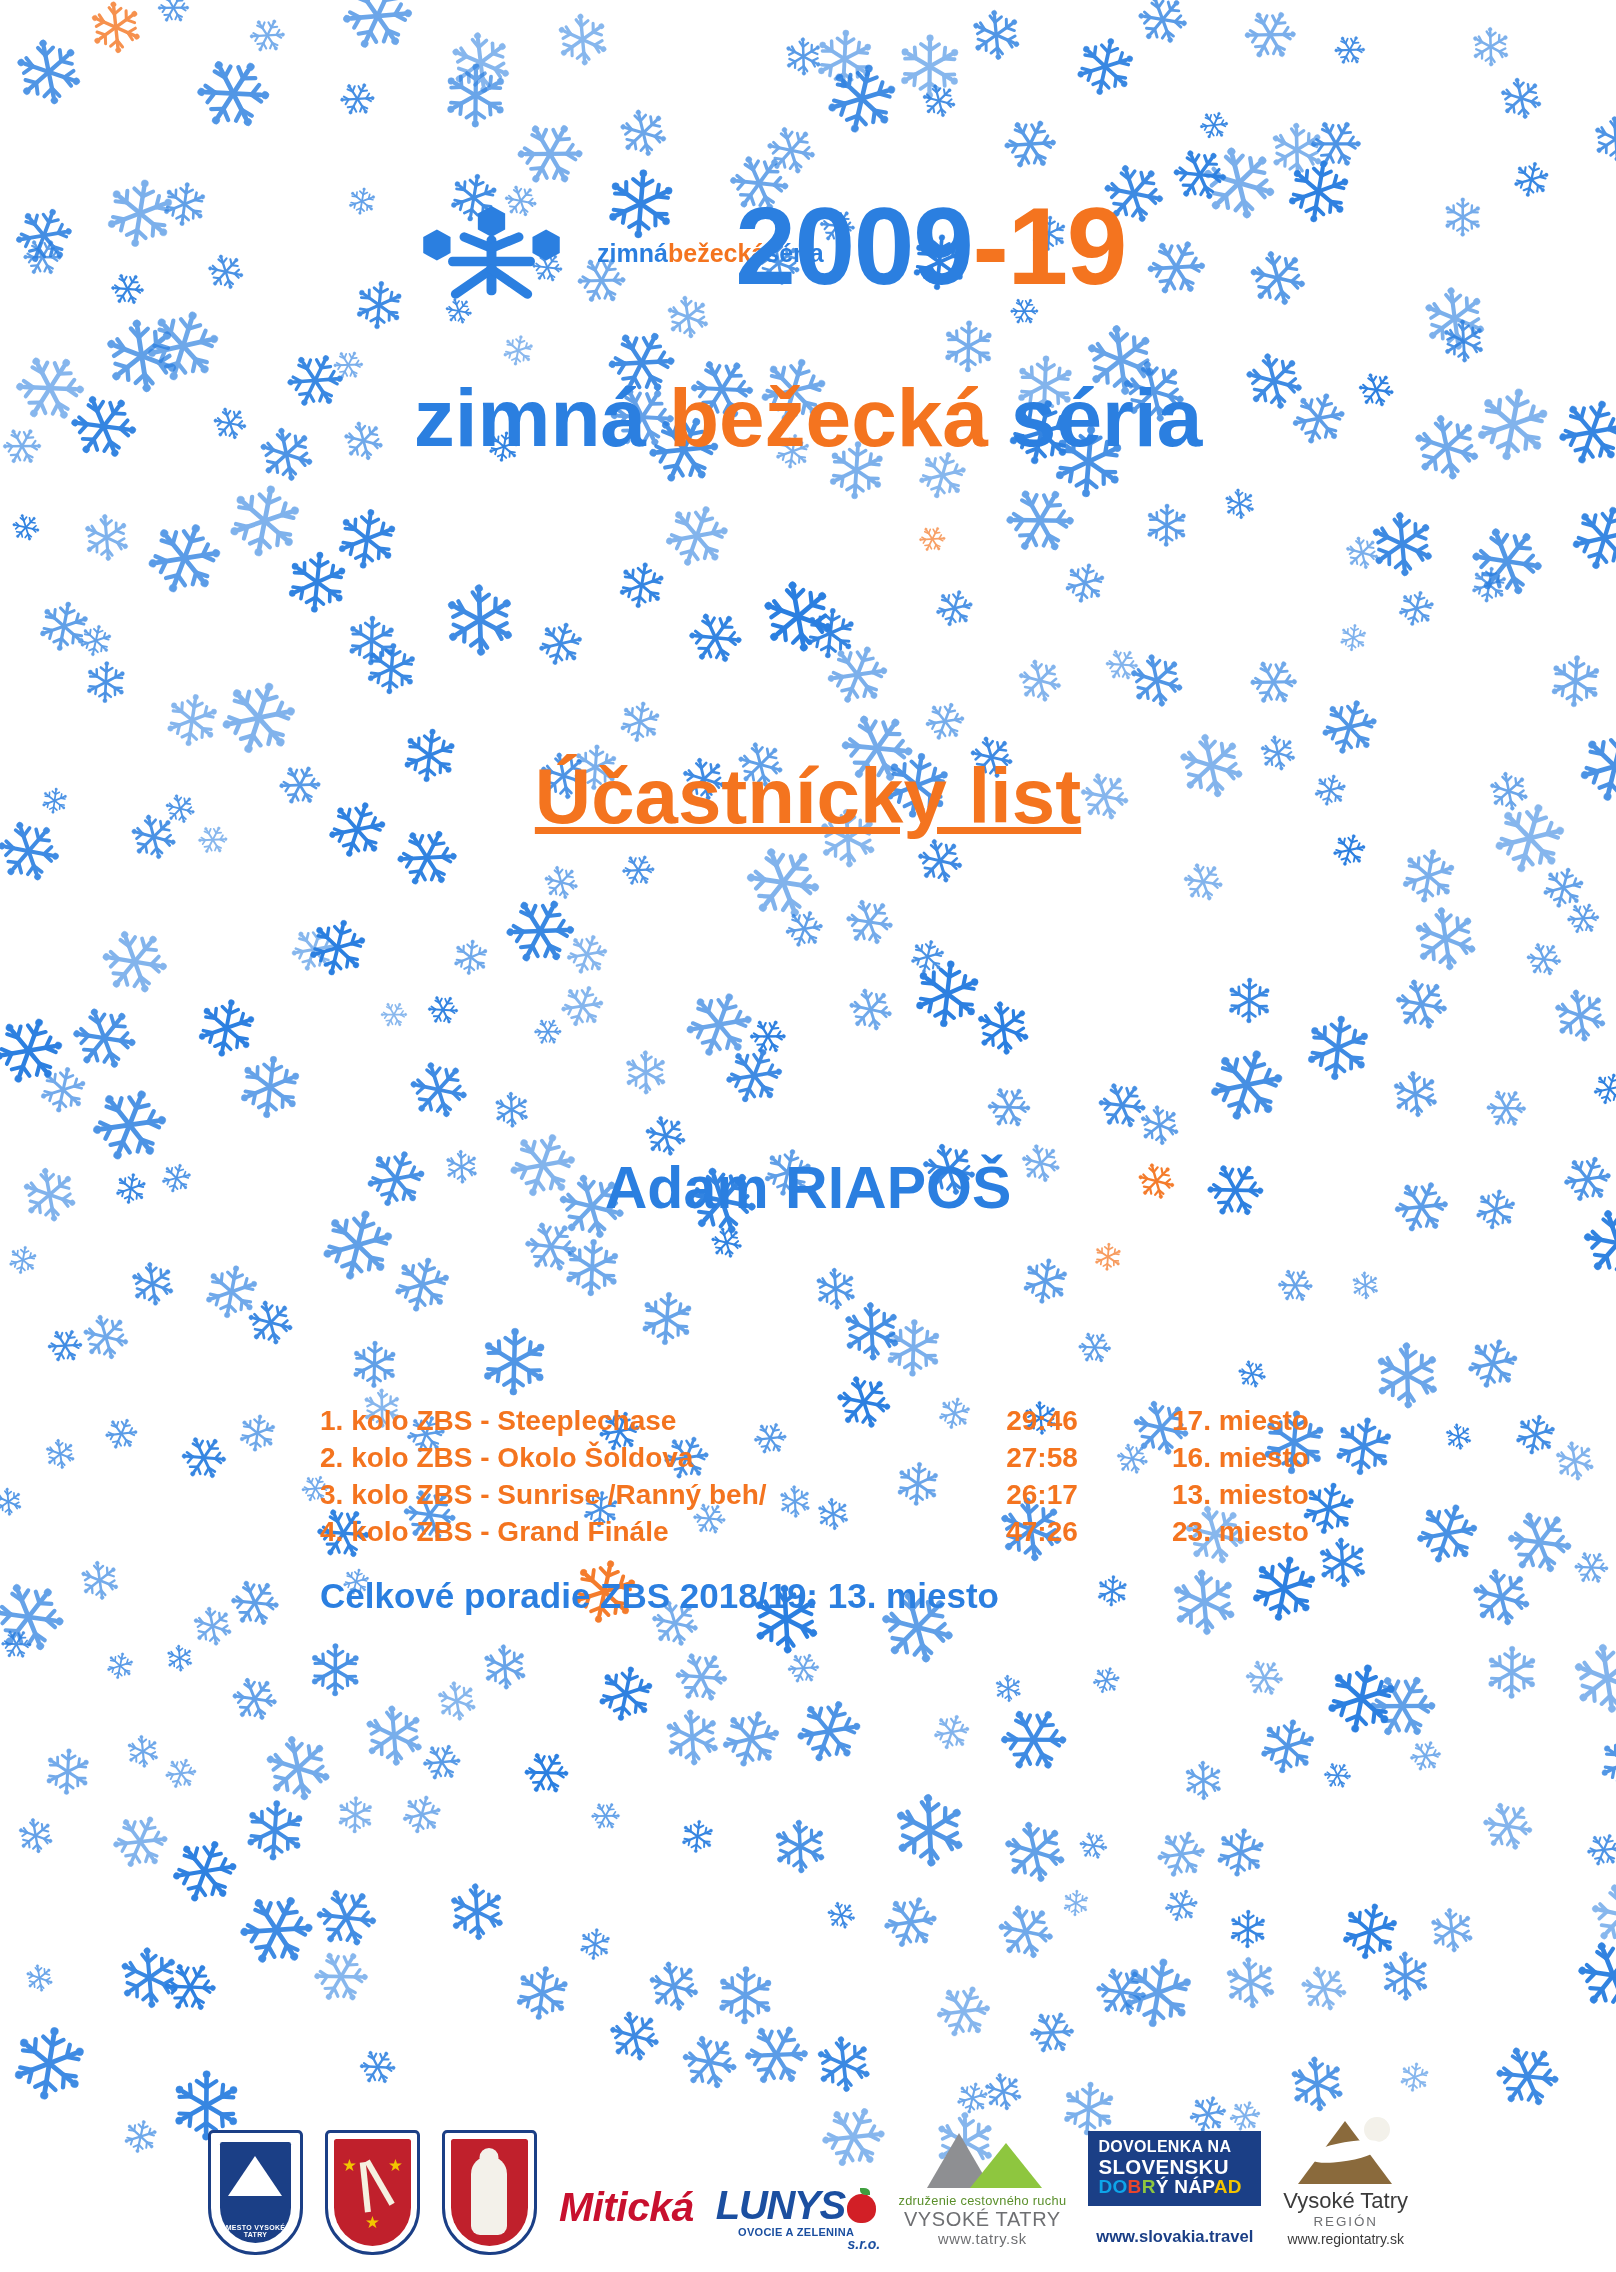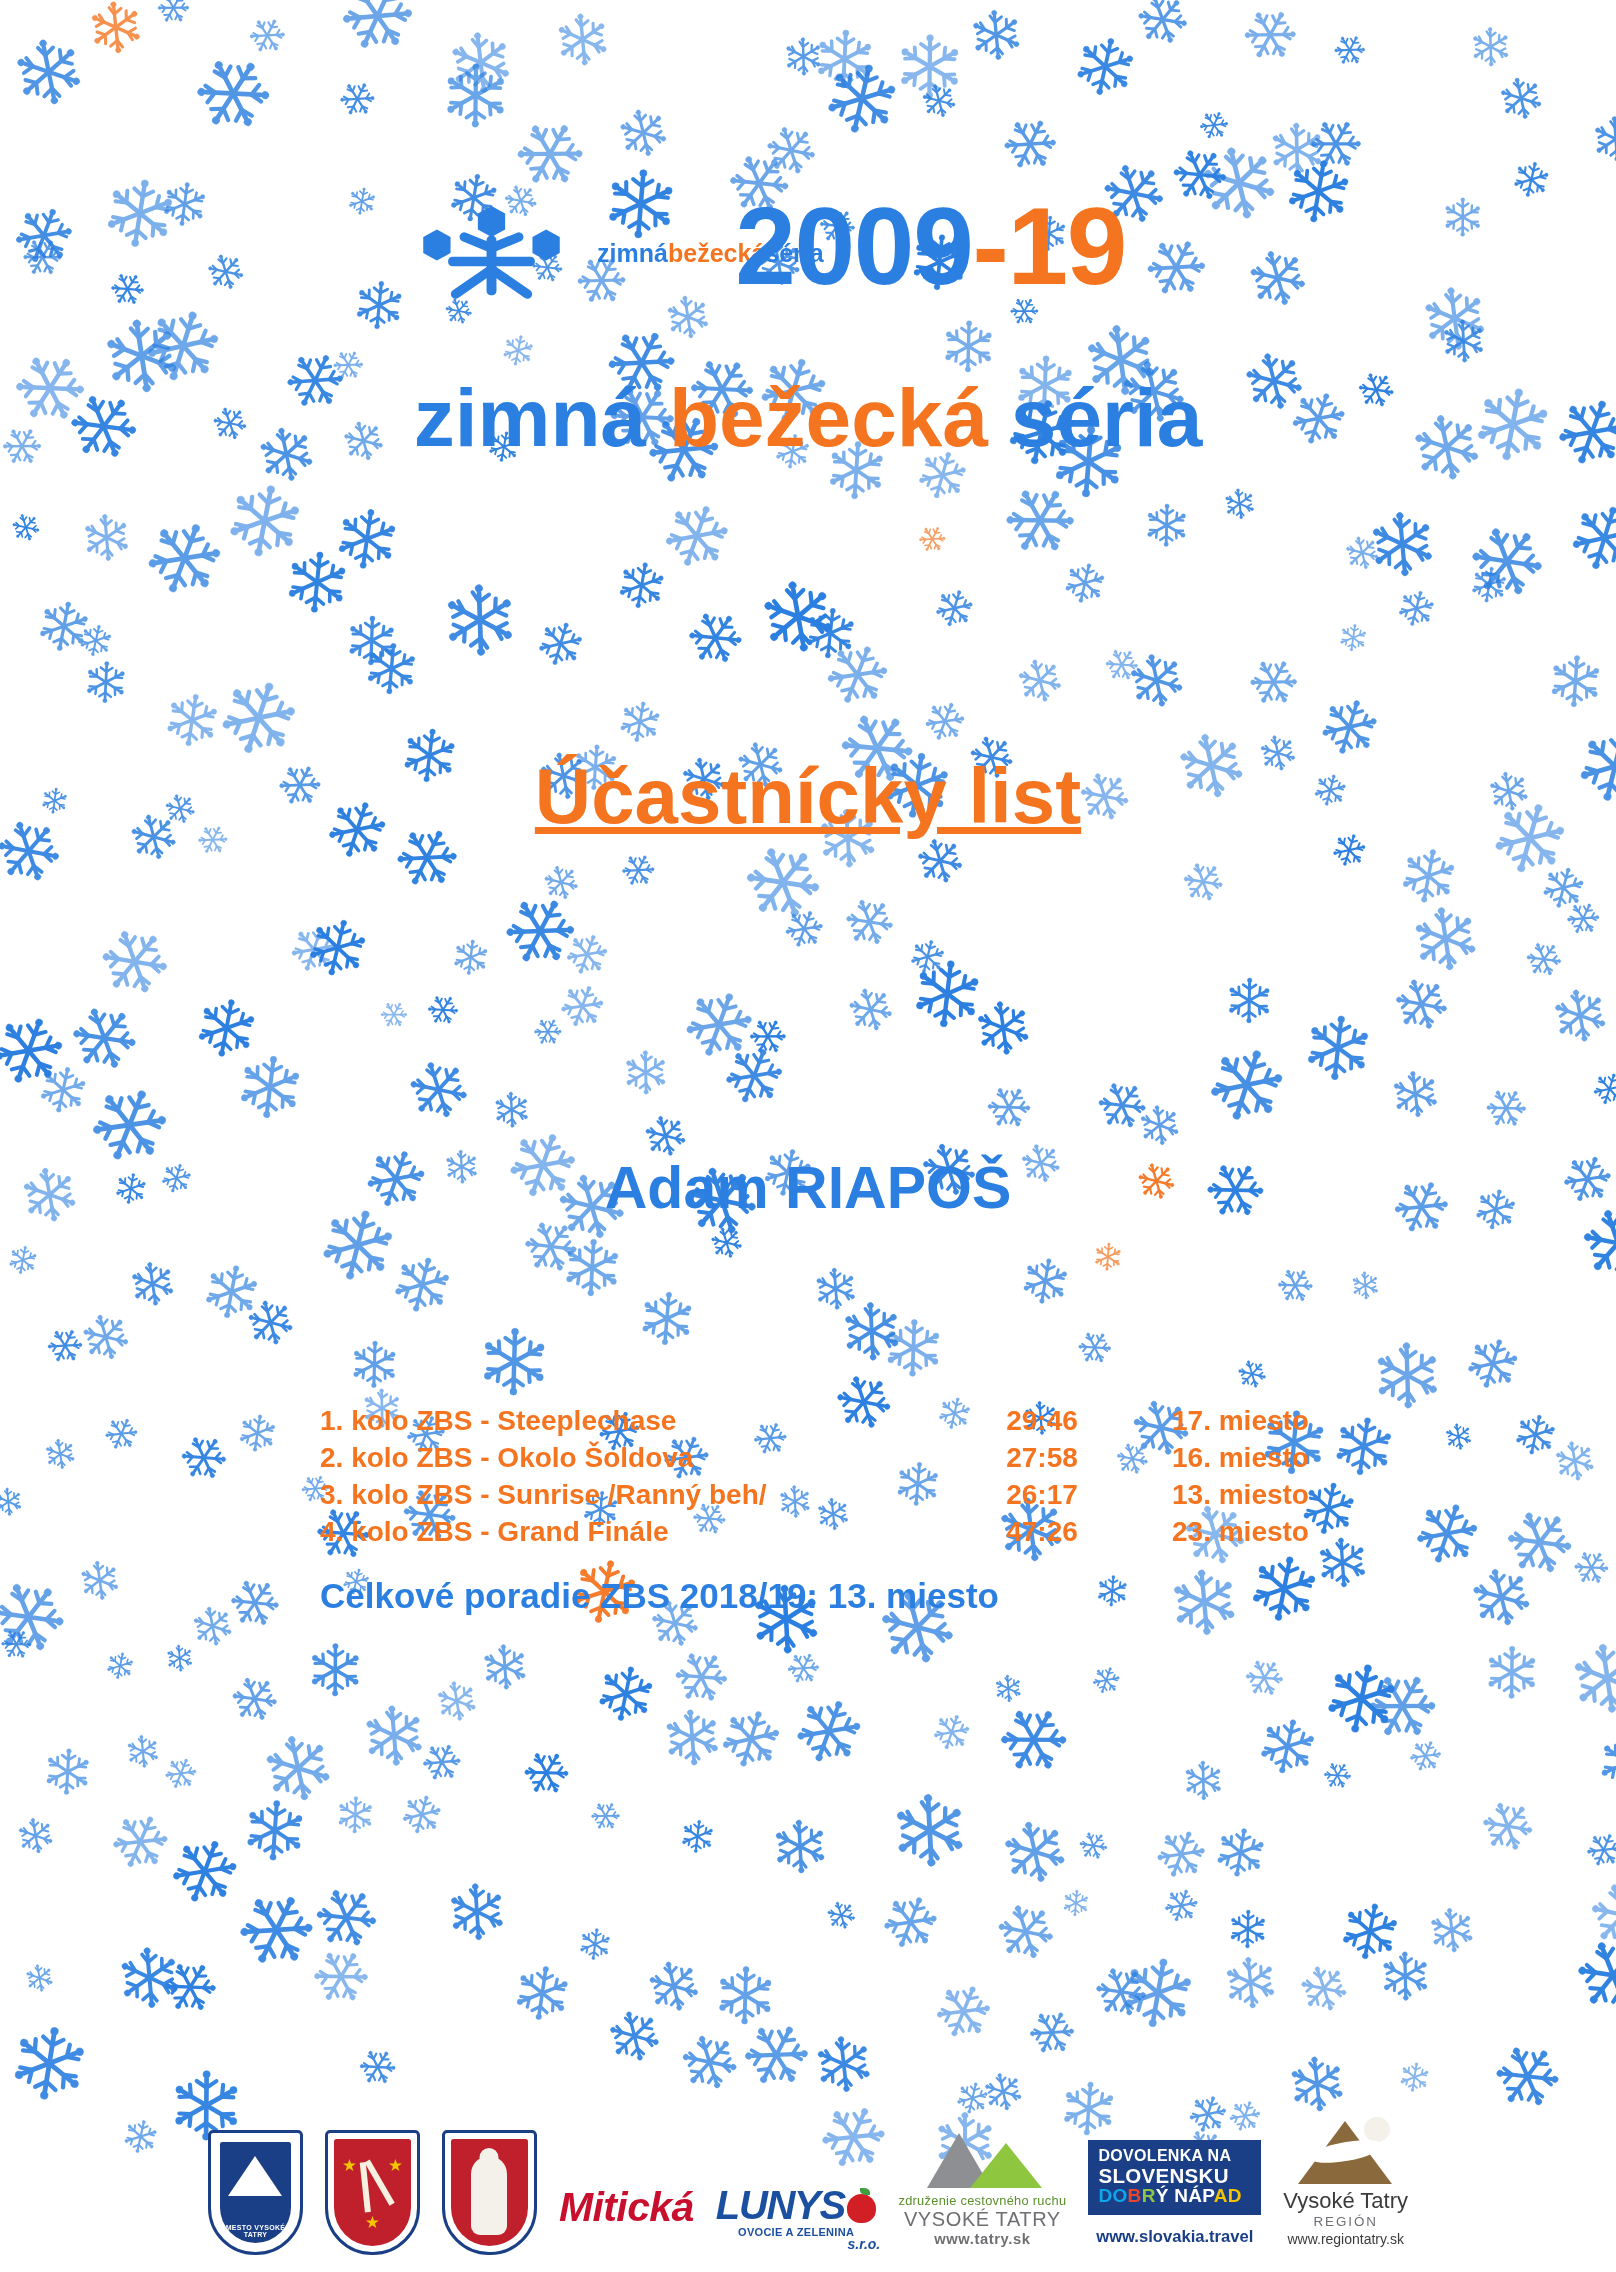--- a/index.html
+++ b/index.html
@@ -345,40 +345,40 @@
   .zcr-mark .mt-green {
     position: absolute;
     right: 1.3px; bottom: 0;
     width: 0; height: 0;
     border-left: 36px solid transparent;
     border-right: 36px solid transparent;
     border-bottom: 45px solid #8ec63f;
   }
   .zcr-l1 { font-size: 12.8px; color: #5a8f2b; text-align: center; letter-spacing: 0.3px; }
   .zcr-l2 { font-size: 20px; color: #6e6f72; text-align: center; letter-spacing: 0.6px; font-weight: 500; }
-  .zcr-l3 { font-size: 14.7px; color: #6e6f72; text-align: center; letter-spacing: 0.6px; font-weight: bold; }
+  .zcr-l3 { font-size: 14.7px; color: #6e6f72; text-align: center; letter-spacing: 0.6px; }
 
   
   .dov { padding-bottom: 7.7px; }
   .dov-box {
     background: #1b3f86;
     padding: 7.7px 10.2px 9px 10.2px;
     text-align: left;
     width: 173px;
     box-sizing: border-box;
   }
   .dov-l1 { color: #ffffff; font-size: 16px; font-weight: bold; letter-spacing: 0.3px; line-height: 1.1; }
   .dov-l2 { color: #ffffff; font-size: 20.5px; font-weight: bold; letter-spacing: 0.3px; line-height: 1.05; }
   .dov-l3 { font-size: 19px; font-weight: bold; letter-spacing: 0.3px; line-height: 1.05; }
   .dov-l3 span:nth-child(1) { color: #0ea5e9; }
   .dov-l3 span:nth-child(2) { color: #e8452c; }
   .dov-l3 span:nth-child(3) { color: #8ec63f; }
   .dov-l3 span:nth-child(4) { color: #ffffff; }
   .dov-l3 span:nth-child(5) { color: #f3c300; }
-  .dov-url { color: #1b3f86; font-size: 16.6px; font-weight: bold; margin-top: 12px; text-align: center; }
+  .dov-url { color: #1b3f86; font-size: 16.6px; font-weight: bold; margin-top: 21px; text-align: center; }
 
   
   .vtr { padding-bottom: 7.7px; }
   .vtr-mark {
     width: 96px; height: 70px;
     position: relative;
     margin: 0 auto 3.8px auto;
   }
   .vtr-mark .peak {
     position: absolute;

